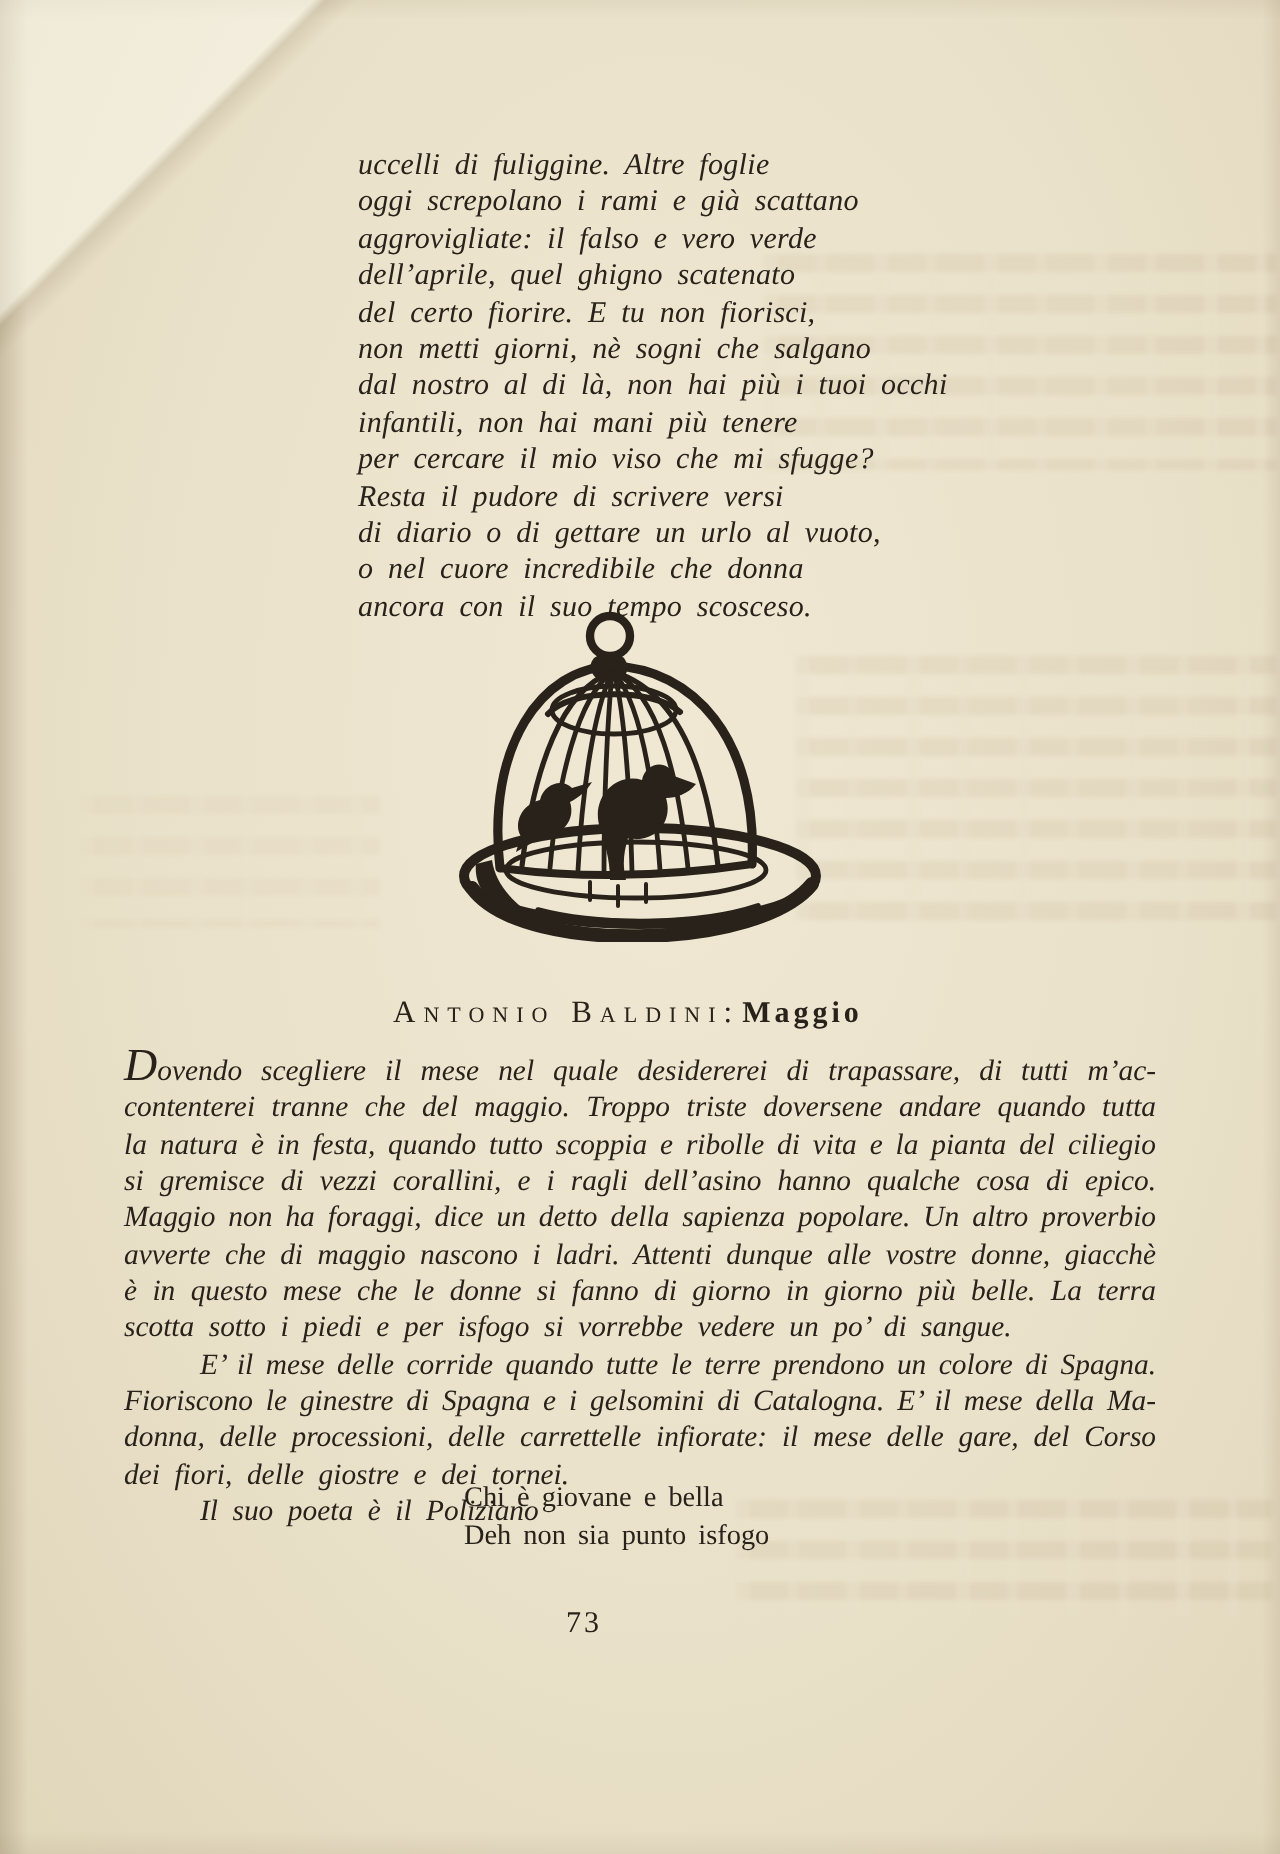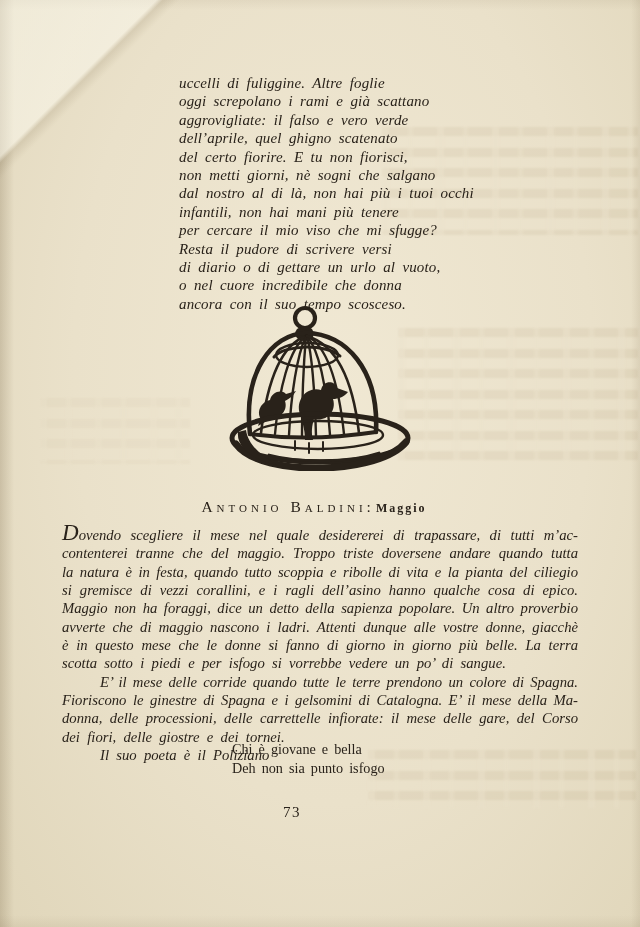--- a/index.html
+++ b/index.html
@@ -29,21 +29,21 @@
   .ghost-3 { left:368px; top:750px; width:268px; height:58px; }
   .ghost-4 { left:40px;  top:398px; width:150px; height:66px; opacity:.28; }
 
   .poem { position:absolute; left:179px; top:59px; font-style:italic;
     font-size:15px; line-height:18.4px; word-spacing:3.4px; letter-spacing:.15px; white-space:nowrap;margin-top:15px; }
 
   .cage { position:absolute; left:227px; top:303px; width:188px; height:168px; }
 
   .heading { position:absolute; left:0; top:498px; width:628px; text-align:center; }
   .heading .author { font-variant:small-caps; font-size:15.5px; letter-spacing:4px; }
-  .heading .title  { font-weight:bold; font-size:12px; letter-spacing:2px; margin-left:1px; }
+  .heading .title  { font-weight:bold; font-size:15px; letter-spacing:2px; margin-left:1px; }
 
   .prose { position:absolute; left:62px; top:524px; width:516px;
     font-style:italic; font-size:14.7px; line-height:18.35px; }
   .prose-line { text-align:justify; text-align-last:justify; text-wrap:nowrap; word-spacing:1.5px; }
   .prose-line.para-end { text-align-last:left; word-spacing:3.6px; }
   .prose-line.indent { text-indent:38px; }
   .prose-line.drop::first-letter { font-size:23px; }
 
   .quote { position:absolute; left:232px; top:740px; font-size:14.2px; line-height:18.8px;
     word-spacing:2.5px; white-space:nowrap; }

